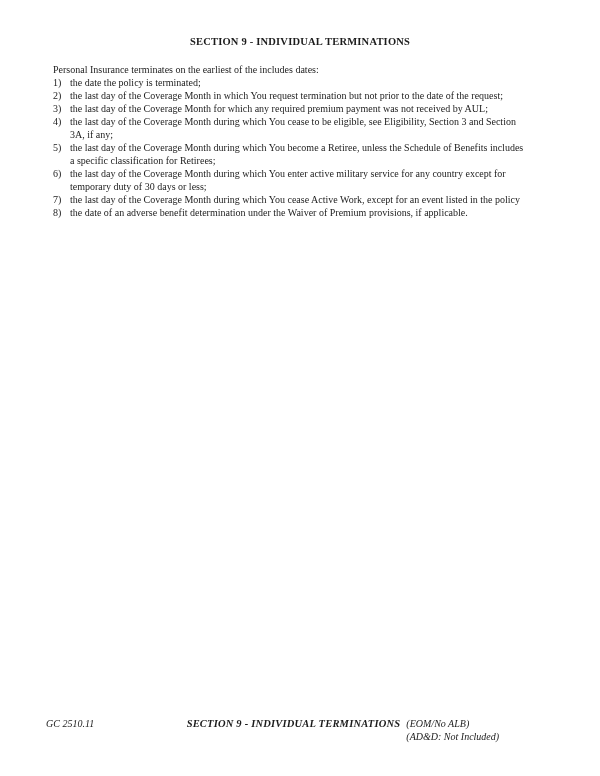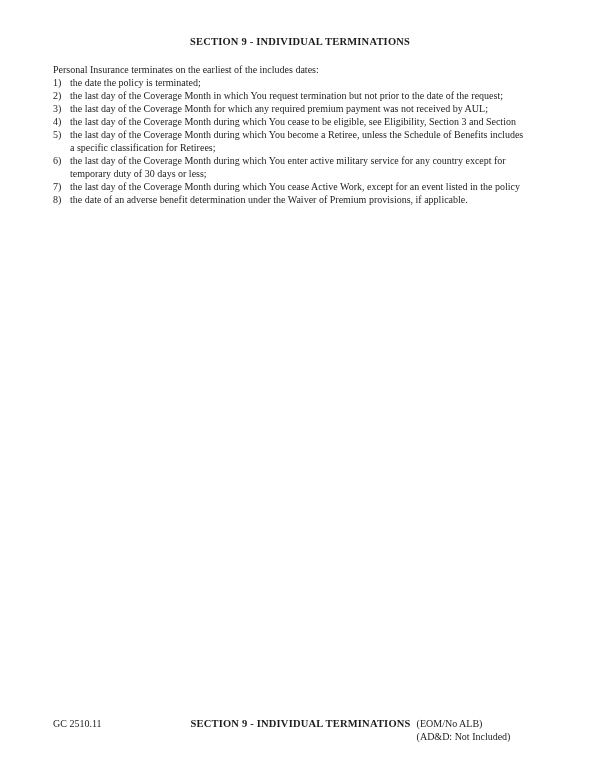--- a/index.html
+++ b/index.html
@@ -38,27 +38,28 @@
   .intro { margin: 0; }
   .list { margin: 0; }
   .li { display: flex; }
   .num { flex: 0 0 17px; }
   .txt { flex: 1; }
   .line { display: block; white-space: nowrap; }
   .line:empty { display: none; }
   .footer {
     position: absolute;
     top: 717px;
-    left: 53px;
+    left: 46px;
     width: 495px;
     font-size: 10px;
     line-height: 13px;
     display: grid;
     grid-template-columns: 1fr auto 1fr;
     align-items: start;
+    font-style: italic;
   }
   .f-left { text-align: left; }
   .f-center {
     font-weight: 700;
     font-size: 10.5px;
     text-align: center;
     letter-spacing: 0.2px;
     padding: 0 6px;
   }
   .f-right { text-align: left; display: flex; flex-direction: column; }
@@ -93,20 +94,21 @@
         <span class="num">3)</span>
         <span class="txt">
             <span class="line">the last day of the Coverage Month for which any required premium payment was not received by AUL;</span>
           </span>
       </div>
 
       <div class="li">
         <span class="num">4)</span>
         <span class="txt">
             <span class="line">the last day of the Coverage Month during which You cease to be eligible, see Eligibility, Section 3 and Section</span>
+            <span class="line">3A, if any;</span>
           </span>
       </div>
 
       <div class="li">
         <span class="num">5)</span>
         <span class="txt">
             <span class="line">the last day of the Coverage Month during which You become a Retiree, unless the Schedule of Benefits includes</span>
             <span class="line">a specific classification for Retirees;</span>
           </span>
       </div>

